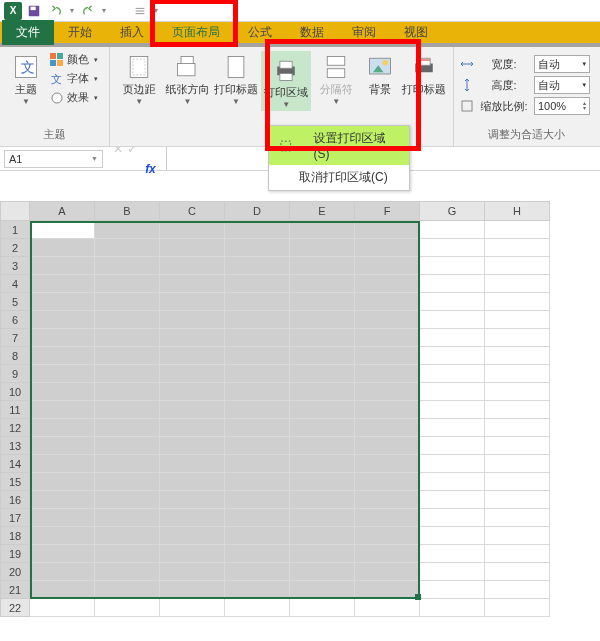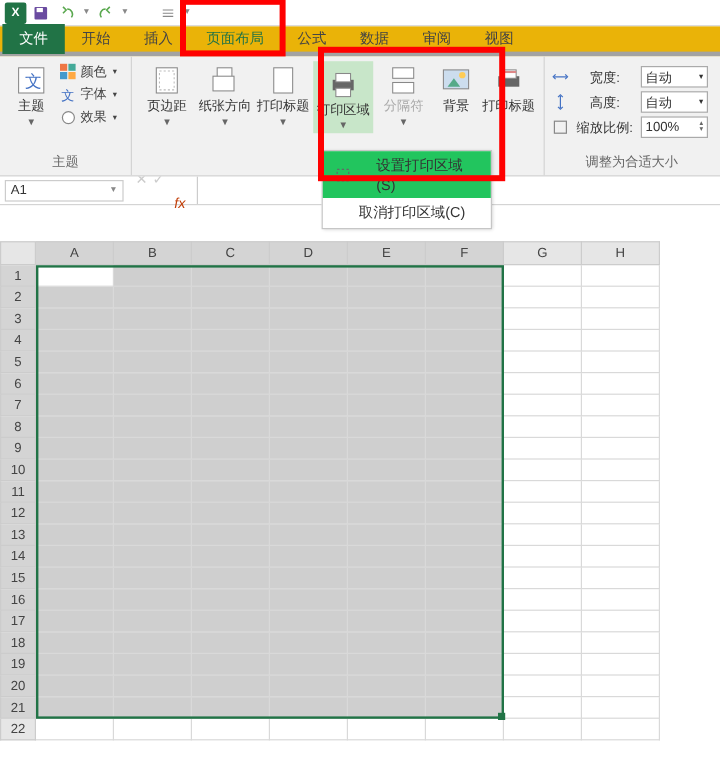--- a/index.html
+++ b/index.html
@@ -28,29 +28,29 @@
 .bigbtn .label { font-size: 11px; text-align: center; line-height: 13px; }
 .bigbtn .arrow { font-size: 8px; color: #666; margin-top: 1px; }
 .row3 { display: flex; flex-direction: column; gap: 3px; font-size: 11px; }
 .row3 .r { display: flex; align-items: center; gap: 4px; text-align: center; }
 .row3 .r .lab { width: 52px; }
 .spin { border: 1px solid #aaa; background: #fff; padding: 1px 3px; width: 56px; display: flex; justify-content: space-between; align-items: center; height: 18px; }
 .spin .ud { display: flex; flex-direction: column; font-size: 6px; color: #666; line-height: 5px; }
 
 .dropdown { position: absolute; background: #fff; border: 1px solid #c6c6c6; box-shadow: 1px 1px 3px rgba(0,0,0,0.2); z-index: 10; }
 .dropdown .ditem { padding: 4px 10px; font-size: 12px; display: flex; align-items: center; gap: 6px; cursor: pointer; width: 140px; }
-.dropdown .ditem.sel { background: #22c55e; gap: 21px; }
+.dropdown .ditem.sel { background: #bef264; gap: 21px; }
 .dropdown .dicon { width: 14px; height: 14px; }
 
 .redbox { position: absolute; border: 5px solid red; pointer-events: none; z-index: 20; }
 
 .fbar { height: 24px; display: flex; align-items: center; border-bottom: 1px solid #d4d4d4; background: #fff; }
 .namebox { border: 1px solid #ccc; width: 99px; padding: 2px 4px; margin: 0 4px; font-size: 11px; display: flex; justify-content: space-between; align-items: center; }
 .fbtns { display: flex; gap: 4px; padding: 0 6px; color: #999; }
-.fx { font-style: italic; font-weight: normal; color: #c2410c; padding: 0 4px; margin-top: 20px; }
+.fx { font-style: italic; font-weight: bold; color: #1d4ed8; padding: 0 4px; margin-top: 20px; }
 .finput { flex: 1; border-left: 1px solid #ccc; height: 100%; padding: 2px 4px; }
 
 .sheet { position: relative; margin-top: 30px; }
 .corner { position: absolute; left: 0; top: 0; width: 30px; height: 20px; background: #e6e6e6; border: 1px solid #ccc; }
 .colhdr { position: absolute; left: 30px; top: 0; display: flex; }
 .colhdr .ch { width: 65px; height: 20px; background: #e6e6e6; border: 1px solid #ccc; border-left: none; display: flex; align-items: center; justify-content: center; font-size: 11px; color: #444; }
 .colhdr .ch.sel { background: #d4d4d4; }
 .rowhdr { position: absolute; left: 0; top: 20px; display: flex; flex-direction: column; }
 .rowhdr .rh { width: 30px; height: 18px; background: #e6e6e6; border: 1px solid #ccc; border-top: none; display: flex; align-items: center; justify-content: center; font-size: 11px; color: #444; }
 .rowhdr .rh.sel { background: #d4d4d4; }

